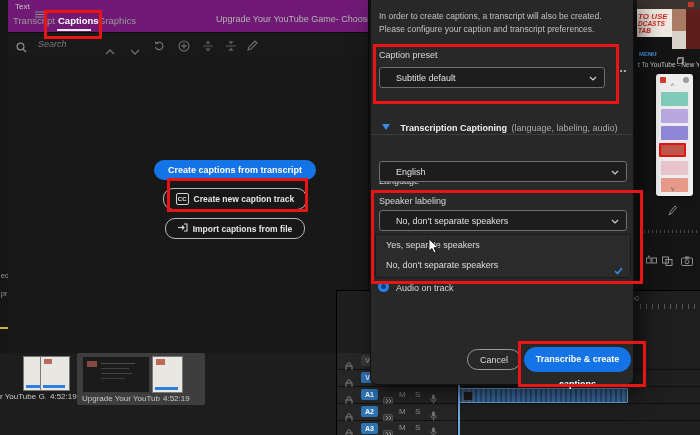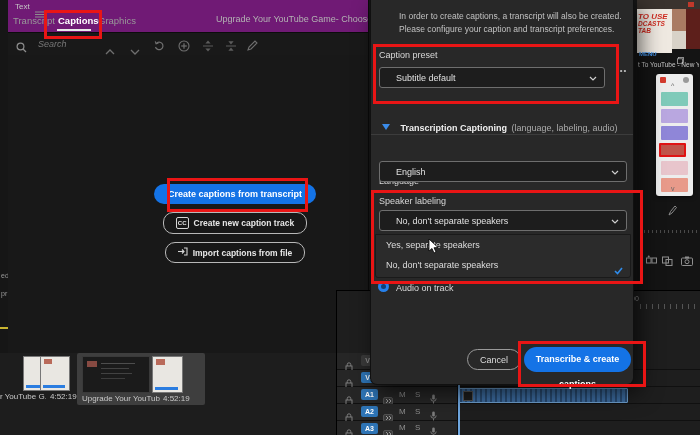--- a/index.html
+++ b/index.html
@@ -13,21 +13,21 @@
   .panel-title{left:7px;top:2px;font-size:8px;color:#c7c7c7;}
   .tab{font-size:9.5px;color:#999;}
   .tab.active{color:#fff;font-weight:bold;}
   .tab-underline{height:2px;background:#e9e9e9;}
   .seq-title{font-size:9px;color:#b3b3b3;}
   .search-row{left:0;top:32px;width:360px;height:22px;background:#191919;border-bottom:1px solid #0c0c0c;border-top:1px solid #0c0c0c;}
   .search-ph{font-size:9px;font-style:italic;color:#787878;}
   .cap-area{left:0;top:55px;width:360px;height:298px;background:#181818;}
   .empty-wrap{left:97px;top:91px;width:260px;text-align:center;}
   .empty-h{font-size:12.5px;font-weight:bold;color:#f2f2f2;}
-  .btn-blue{display:inline-block;margin-top:38px;background:#1473e6;color:#fff;font-size:9px;font-weight:bold;
+  .btn-blue{display:inline-block;margin-top:14px;background:#1473e6;color:#fff;font-size:9px;font-weight:bold;
             border-radius:10px;padding:5px 14px;line-height:10px;}
   .btn-outline{display:inline-flex;align-items:center;gap:5px;margin-top:8px;border:1px solid #b8b8b8;color:#e6e6e6;
             font-size:8.5px;font-weight:bold;border-radius:10px;padding:4px 12px;line-height:10px;background:transparent;}
   .cc-chip{display:inline-block;border:1px solid #d5d5d5;border-radius:2px;font-size:6px;font-weight:bold;padding:0 1px;color:#e6e6e6;}
 
   
   .bin{left:0;top:353px;width:336px;height:82px;background:#1d1d1d;}
   .bin-card-sel{left:77px;top:0;width:128px;height:52px;background:#3e3e3e;border-radius:2px;}
   .bin-label{font-size:8px;color:#c9c9c9;}
   .thumb-white{background:#e9e7e2;border:1px solid #777;}
@@ -54,21 +54,21 @@
   .red-txt{color:#cf2b20;font-weight:bold;font-style:italic;line-height:1.05;}
   .wpanel{background:#ededed;border-radius:3px;box-shadow:0 1px 4px rgba(0,0,0,.6);}
   .wthumb{position:absolute;left:5px;width:27px;height:14px;border-radius:1px;}
   .mon-cap{font-size:6.5px;color:#c9c9c9;}
   .mon-link{font-size:6px;color:#4a9df5;font-weight:bold;}
   .dots{background:repeating-linear-gradient(90deg,#4a4a4a 0 1px,transparent 1px 4px);}
 
   
   .dialog{left:370px;top:0;width:262px;height:384px;background:#282828;border:1px solid #101010;border-top:none;
           border-radius:0 0 7px 7px;box-shadow:6px 8px 22px rgba(0,0,0,.65);}
-  .dlg-intro{font-size:8.5px;color:#c2c2c2;line-height:1.5;margin-left:20px;}
+  .dlg-intro{font-size:8.5px;color:#c2c2c2;line-height:1.5;}
   .dlg-label{font-size:9px;color:#d8d8d8;}
   .field{position:absolute;height:21px;background:#1d1d1d;border:1px solid #6e6e6e;border-radius:3px;
          font-size:9px;color:#e0e0e0;line-height:21px;padding-left:16px;box-sizing:border-box;}
   .chev{position:absolute;right:8px;top:8px;width:7px;height:7px;}
   .chev svg{display:block;}
   .pref-title{font-size:9px;font-weight:bold;color:#efefef;}
   .pref-detail{font-size:9px;color:#aaa;}
   .tri-right{width:0;height:0;border-top:4px solid transparent;border-bottom:4px solid transparent;border-left:6px solid #3b8cea;}
   .tri-down{width:0;height:0;border-left:4px solid transparent;border-right:4px solid transparent;border-top:6px solid #3b8cea;}
   .menu{position:absolute;background:#2b2b2b;border:1px solid #1a1a1a;border-radius:0 0 3px 3px;}
@@ -303,21 +303,21 @@
     <div class="clip" style="left:122px;top:97px;width:167px;height:13px;">
       <span class="abs" style="left:3px;top:2px;width:8px;height:8px;background:#1d1d1d;border:1px solid #555;"></span>
     </div>
     <div class="playhead" style="left:121px;top:93px;height:52px;"></div>
   </div>
 
   <div class="abs monitor">
     <div class="abs" style="left:0;top:0;width:63px;height:9px;background:#3a332e;">
       <span class="abs" style="left:51px;top:2px;width:6px;height:5px;background:#c0392b;"></span>
     </div>
-    <div class="abs vt-white" style="left:0;top:9px;width:35px;height:44px;">
+    <div class="abs vt-white" style="left:0;top:9px;width:35px;height:28px;">
       <div class="red-txt" style="font-size:8px;padding:4px 0 0 1px;">TO USE</div>
       <div class="red-txt" style="font-size:6.5px;padding-left:1px;">DCASTS TAB</div>
     </div>
     <div class="abs" style="left:35px;top:9px;width:14px;height:22px;background:#a97b63;"></div>
     <div class="abs" style="left:35px;top:31px;width:14px;height:18px;background:#d8d2c8;"></div>
     <div class="abs" style="left:49px;top:9px;width:14px;height:40px;background:#5d1f1b;"></div>
     <div class="abs mon-link" style="left:2px;top:51px;">MENU</div>
     <span class="abs" style="left:40px;top:50px;">
       <svg width="7" height="7" viewBox="0 0 7 7">
           <rect x="1.5" y="0.5" width="5" height="5" fill="none" stroke="#aaa" stroke-width="0.8"></rect>

